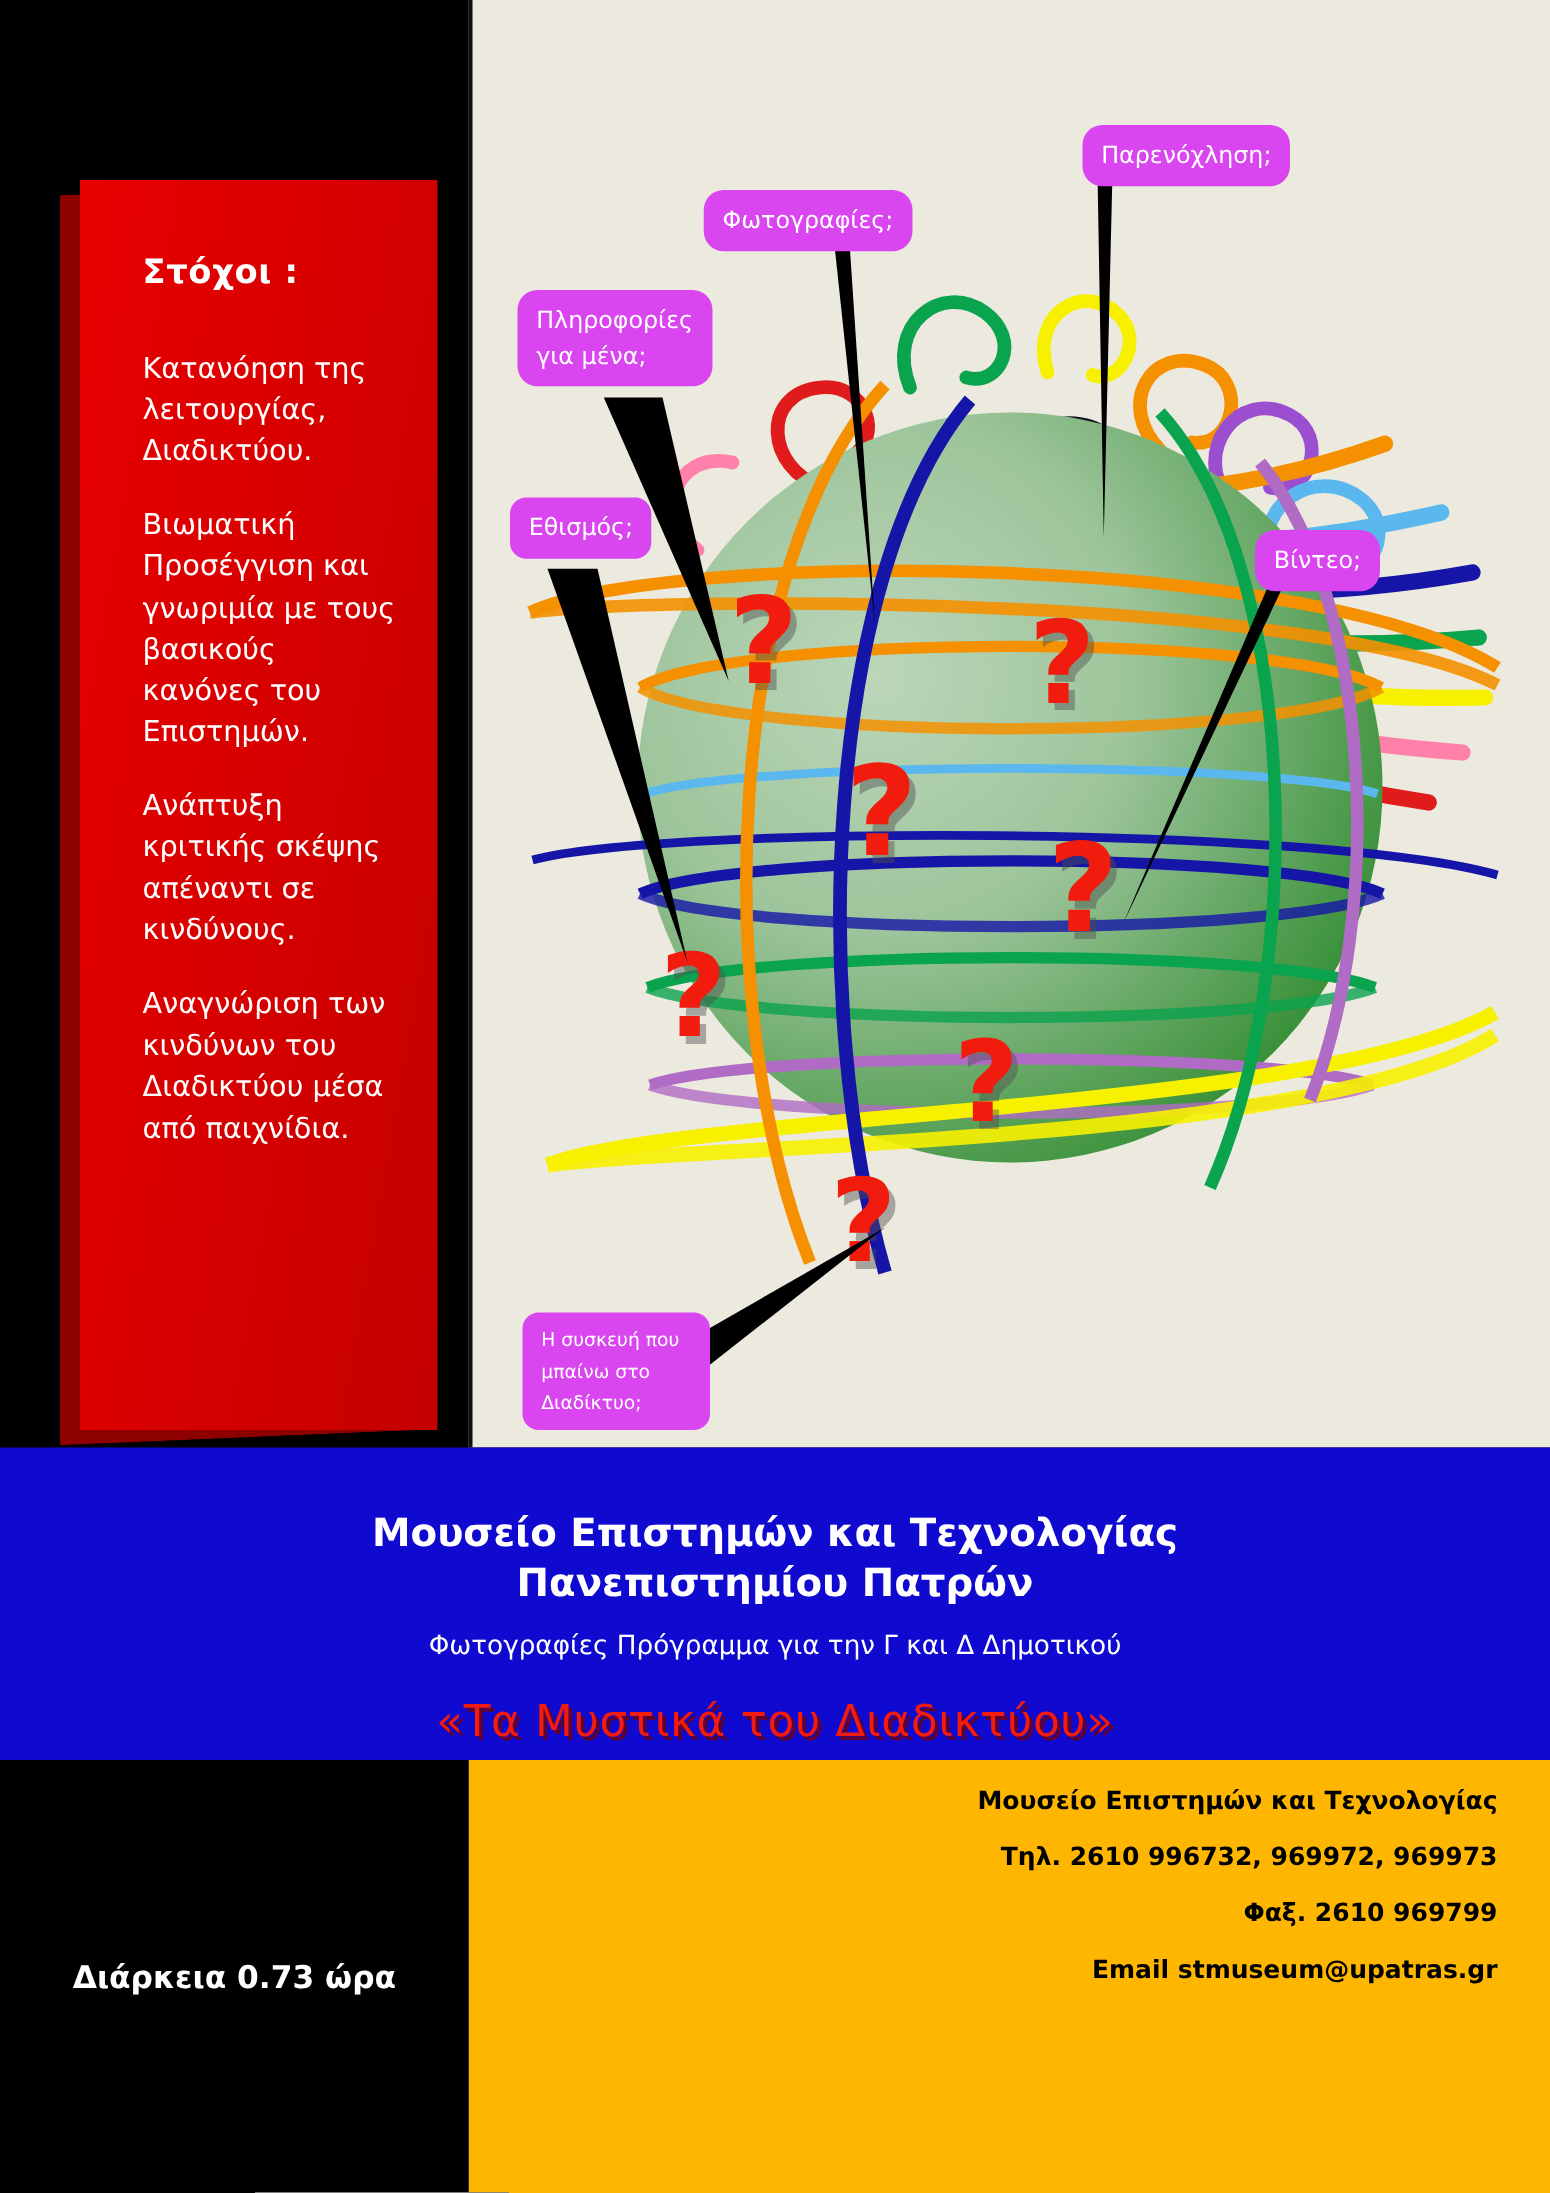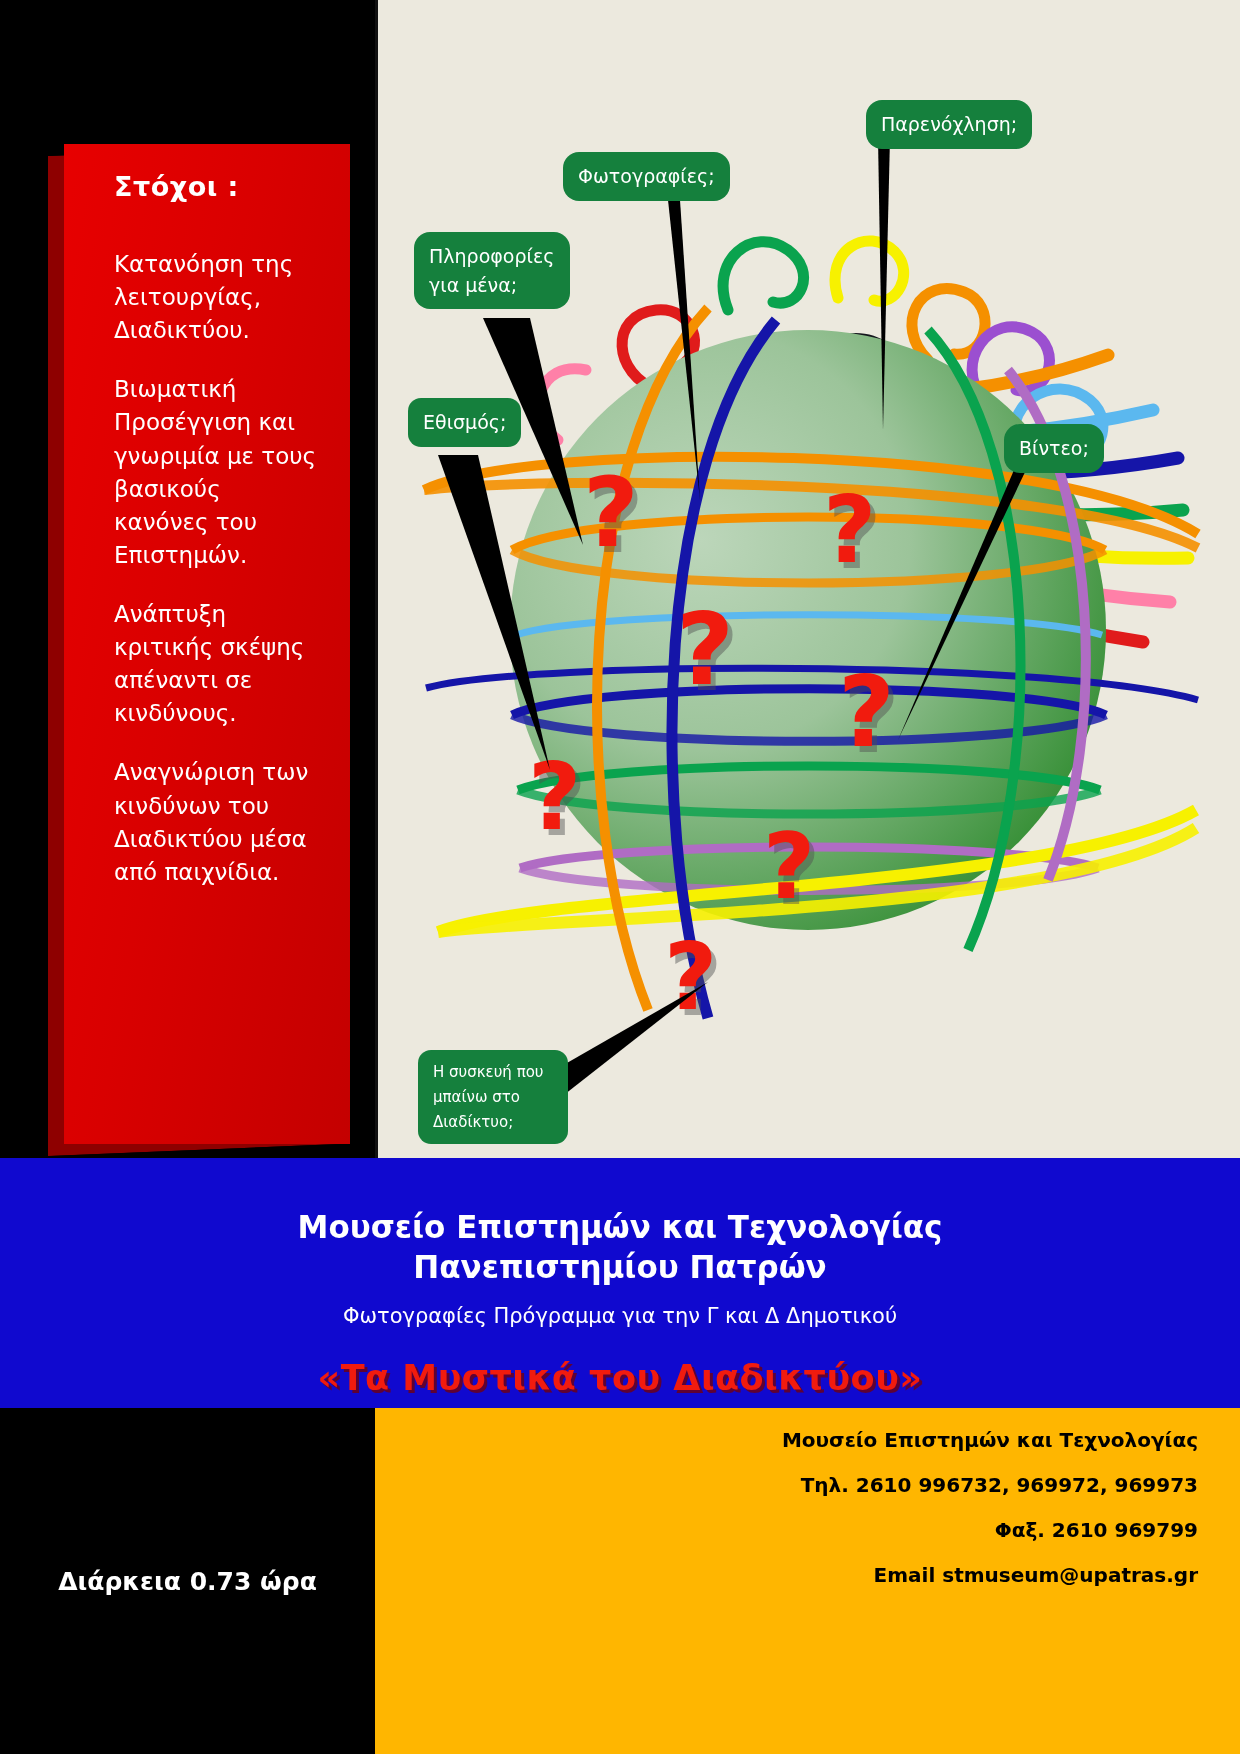--- a/index.html
+++ b/index.html
@@ -31,21 +31,21 @@
   .goals-shadow{
     position:absolute;left:48px;top:150px;width:292px;height:1000px;
     background:#8e0000;
     clip-path:polygon(0 0, 100% 0, 100% 100%, 0 100%);
     transform:skewY(-2.4deg);
   }
   .goals-box{
     position:absolute;left:64px;top:144px;width:286px;height:1000px;
     background:linear-gradient(100deg,#e70000 0%,#d90000 45%,#c40000 100%);
     box-sizing:border-box;
-    padding:27px 28px 20px 50px;
+    padding:58px 28px 20px 50px;
   }
   .goals-title{
     color:#fff;font-size:27px;font-weight:bold;letter-spacing:.5px;
     margin:0 0 46px 0;
   }
   .goals-list{margin:0;padding:0;list-style:none;}
   .goals-list li{
     color:#fff;font-size:23px;line-height:1.44;margin-bottom:26px;
   }
 
@@ -62,21 +62,21 @@
     font-weight:bold;
     font-family:"DejaVu Sans","Liberation Sans",sans-serif;
     text-shadow:5px 6px 0 rgba(80,80,80,.45);
     line-height:1;
     user-select:none;
   }
 
   
   .bubble{
     position:absolute;
-    background:#15803d;
+    background:#d946ef;
     border-radius:16px;
     color:#fff;
     padding:10px 15px;
     font-size:19px;
     line-height:1.5;
     z-index:6;
     white-space:pre-line;
   }
   .bubble.small{font-size:15px;line-height:1.65;border-radius:13px;}
 
@@ -87,21 +87,21 @@
     text-align:center;
   }
   .museum-name{
     color:#fff;font-size:31px;font-weight:bold;line-height:1.28;
     padding-top:50px;margin:0;
   }
   .program-line{
     color:#fff;font-size:21px;margin:17px 0 0 0;font-weight:normal;
   }
   .title-main{
-    color:#f11b0e;font-size:35px;font-weight:bold;margin:30px 0 0 0;
+    color:#f11b0e;font-size:35px;font-weight:normal;margin:30px 0 0 0;
     text-shadow:3px 3px 0 rgba(120,0,0,.75);
     letter-spacing:.5px;
   }
 
   
   .bottom-row{
     position:absolute;left:0;top:1408px;width:1240px;height:346px;
     background:#000;
   }
   .duration{

